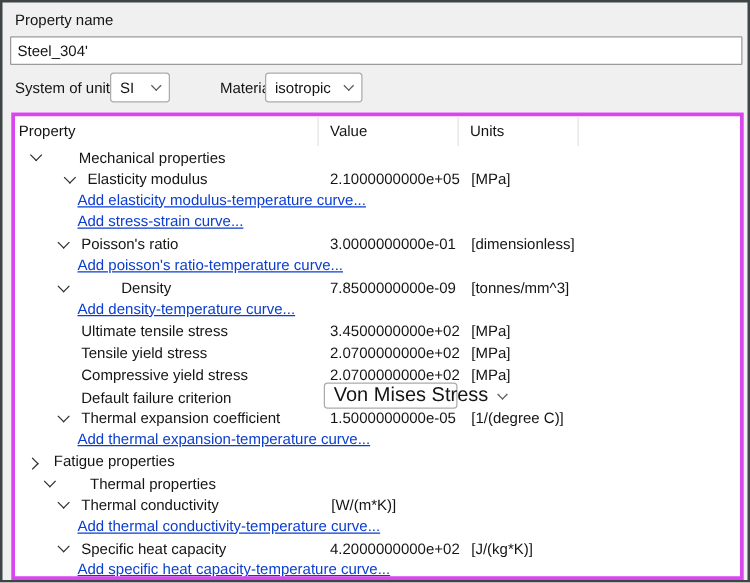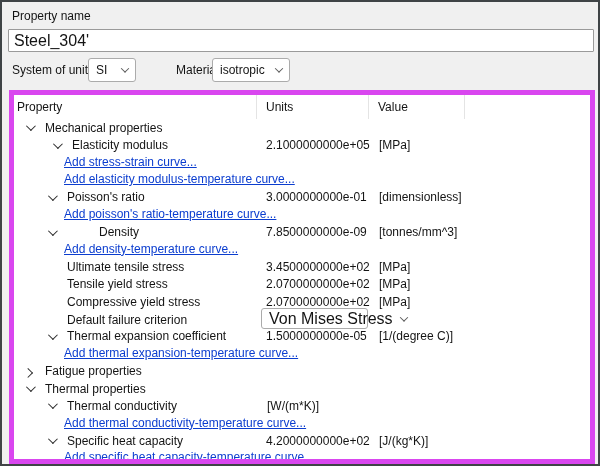--- a/index.html
+++ b/index.html
@@ -8,36 +8,36 @@
     position:relative; width:600px; height:466px;
     background:#f0f0f0; border:2px solid #3f4446;
     font-family:"Liberation Sans", sans-serif; font-size:12px; color:#141414;
     overflow:hidden;
   }
   .abs { position:absolute; }
   .lbl { white-space:nowrap; }
   .text-input {
     position:absolute; left:6px; top:27px; width:586px; height:23px;
     background:#fff; border:1px solid #9a9a9a; border-radius:1px;
-    font-family:"Liberation Sans", sans-serif; font-size:16px; color:#141414;
+    font-family:"Liberation Sans", sans-serif; font-size:12px; color:#141414;
     padding:0 5px; outline:none;
   }
   .combo {
     background:#fff; border:1px solid #ababab; border-radius:3px;
     display:flex; align-items:center; justify-content:space-between;
     padding:0 7px; white-space:nowrap; cursor:default;
   }
   .cchev {
     width:6px; height:6px; flex:0 0 auto;
     border-right:1.3px solid #5a5a5a; border-bottom:1.3px solid #5a5a5a;
     transform:rotate(45deg) translate(-1px,-1px); margin-left:8px;
   }
   .table {
     position:absolute; left:7px; top:88px; width:586px; height:374px;
-    background:#fff; border:5px solid #d946ef; overflow:hidden;
+    background:#fff; border:3px solid #d946ef; overflow:hidden;
   }
   .thead { display:grid; grid-template-columns:243px 112px 96px 1fr; height:24px; }
   .th { display:flex; align-items:center; padding-left:9px; border-right:1px solid #e4e4e4; white-space:nowrap; }
   .th.first { padding-left:3px; }
   .th.last { border-right:none; }
   .tr { display:grid; grid-template-columns:243px 112px 96px 1fr; height:17.4px; align-items:center; }
   .tr.linkrow { display:block; line-height:17.4px; }
   .cell { white-space:nowrap; overflow:visible; }
   .prop { display:flex; align-items:center; }
   .val  { padding-left:9px; }
@@ -69,47 +69,47 @@
   <div class="abs lbl" style="left:128px; top:56px; line-height:24px;margin-left:46px;">Material type</div>
 
   <div class="abs combo" style="left:210px; top:56px; width:78px; height:24px;">
     <span>isotropic</span>
     <span class="cchev"></span>
   </div>
 
   <div class="table">
     <div class="thead">
       <div class="th first">Property</div>
+      <div class="th">Value</div>
       <div class="th">Units</div>
-      <div class="th">Value</div>
       <div class="th last"></div>
     </div>
     <div id="tbody">
         <div class="tr">
-          <div class="cell prop" style="padding-left: 7px;">
+          <div class="cell prop" style="padding-left: 7px; gap: 20px;">
             <span class="expbox">
               <span class="chev down"></span>
             </span>
             <span>Mechanical properties</span>
           </div>
           <div class="cell val"></div>
           <div class="cell unit"></div>
         </div>
         <div class="tr">
           <div class="cell prop" style="padding-left: 34px;">
             <span class="expbox">
               <span class="chev down"></span>
             </span>
             <span>Elasticity modulus</span>
           </div>
           <div class="cell val">2.1000000000e+05</div>
           <div class="cell unit">[MPa]</div>
         </div>
+        <div class="tr linkrow"><span class="link">Add elasticity modulus-temperature curve...</span></div>
         <div class="tr linkrow"><span class="link">Add stress-strain curve...</span></div>
-        <div class="tr linkrow"><span class="link">Add elasticity modulus-temperature curve...</span></div>
         <div class="tr">
           <div class="cell prop" style="padding-left: 29px;">
             <span class="expbox">
               <span class="chev down"></span>
             </span>
             <span>Poisson's ratio</span>
           </div>
           <div class="cell val">3.0000000000e-01</div>
           <div class="cell unit">[dimensionless]</div>
         </div>
@@ -177,21 +177,21 @@
           <div class="cell prop" style="padding-left: 7px;">
             <span class="expbox">
               <span class="chev right"></span>
             </span>
             <span>Fatigue properties</span>
           </div>
           <div class="cell val"></div>
           <div class="cell unit"></div>
         </div>
         <div class="tr">
-          <div class="cell prop" style="padding-left: 7px;">
+          <div class="cell prop" style="padding-left: 18px; gap: 18px;">
             <span class="expbox">
               <span class="chev down"></span>
             </span>
             <span>Thermal properties</span>
           </div>
           <div class="cell val"></div>
           <div class="cell unit"></div>
         </div>
         <div class="tr">
           <div class="cell prop" style="padding-left: 29px;">

